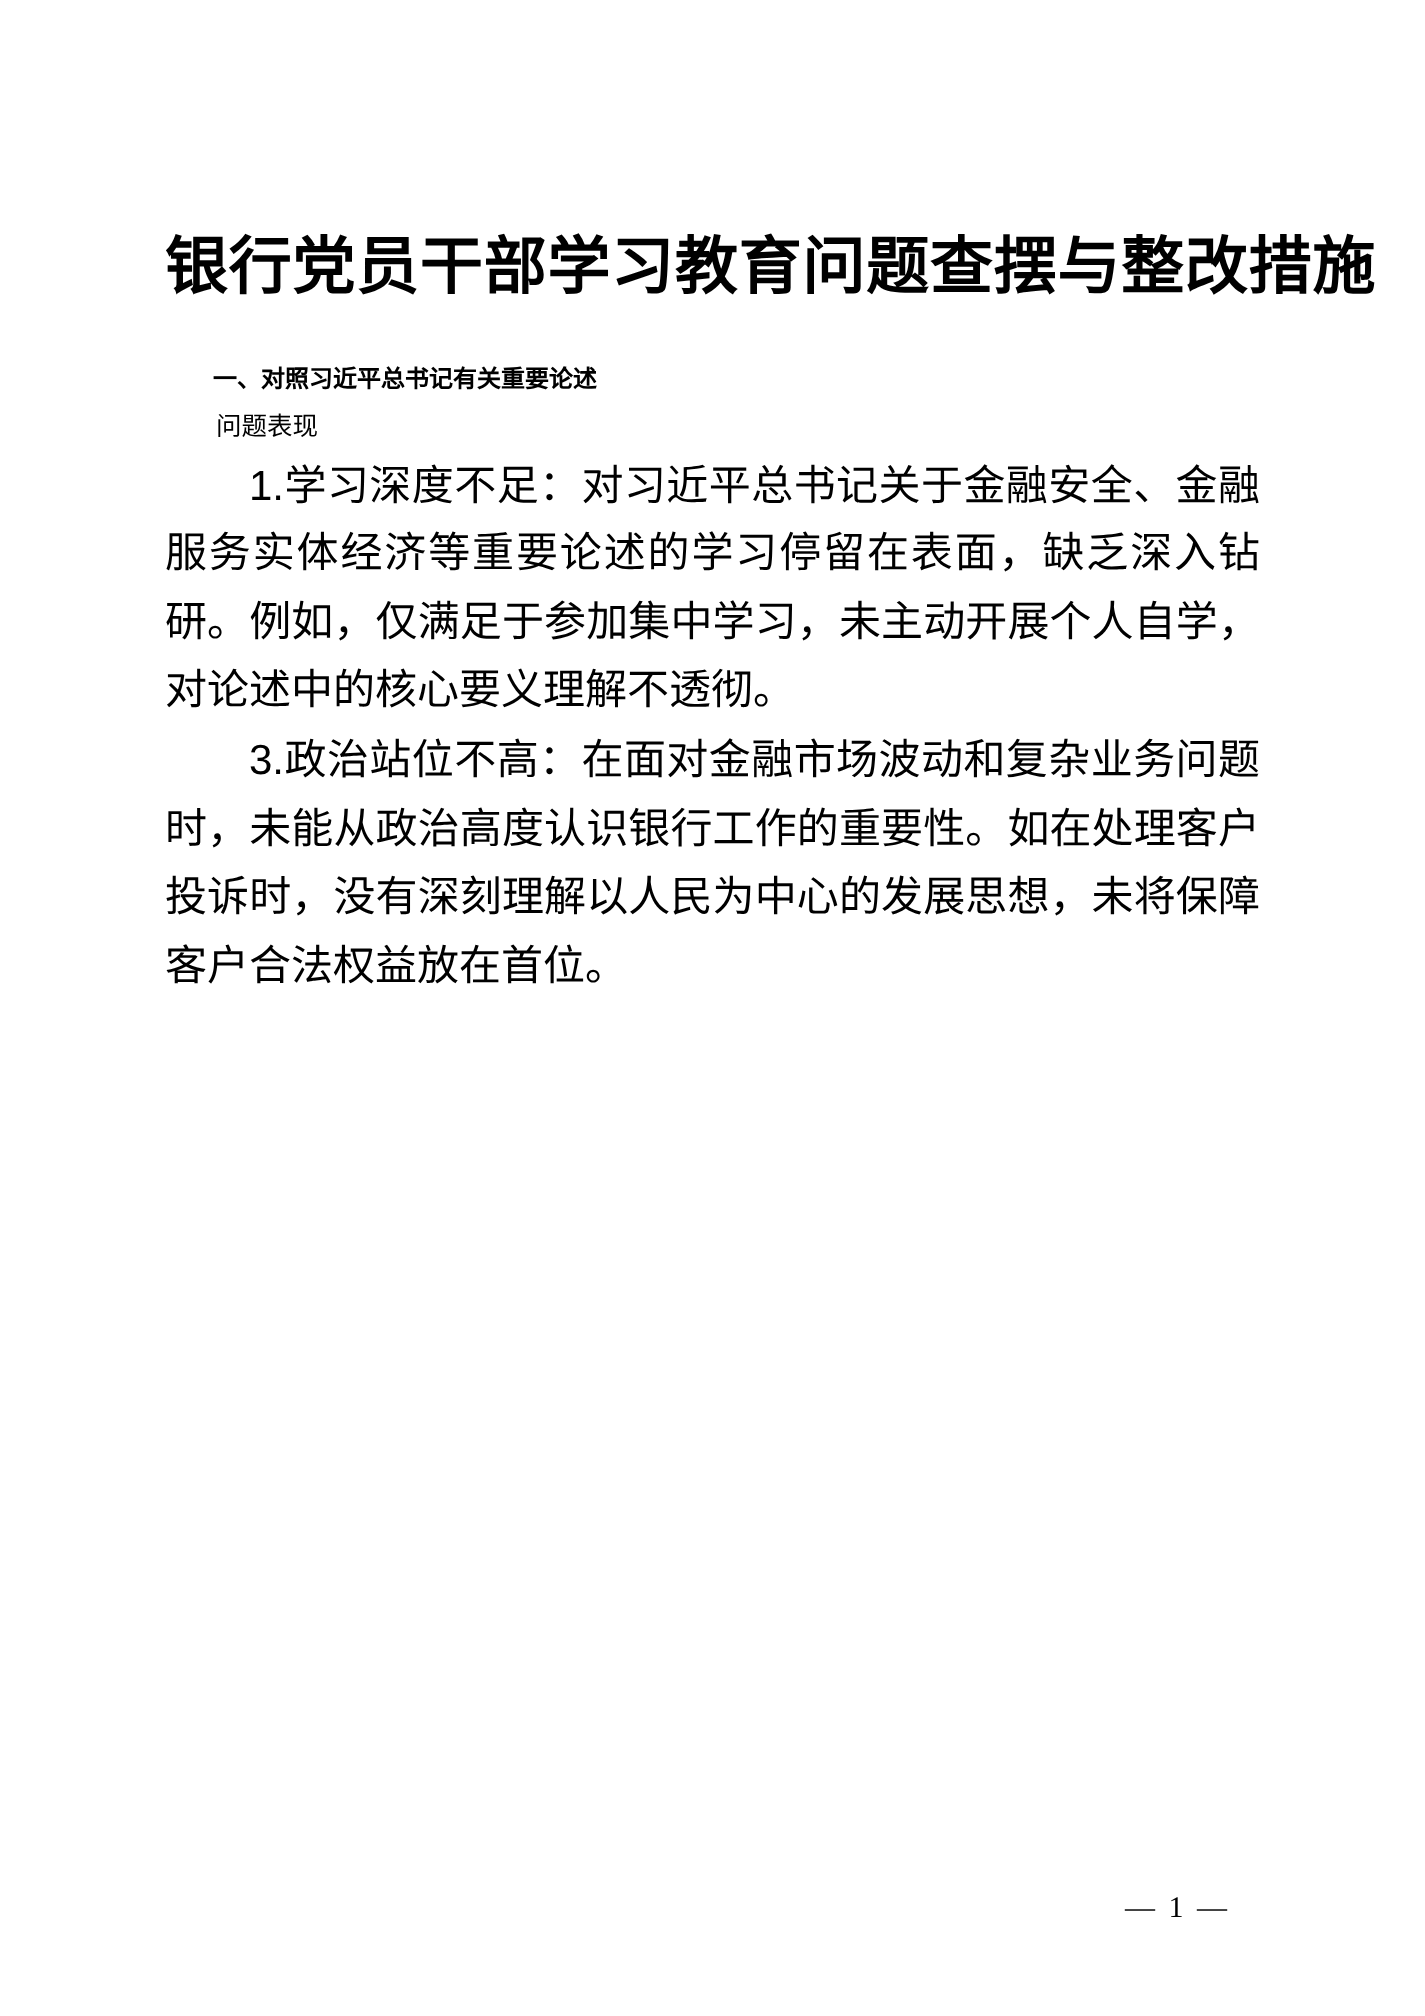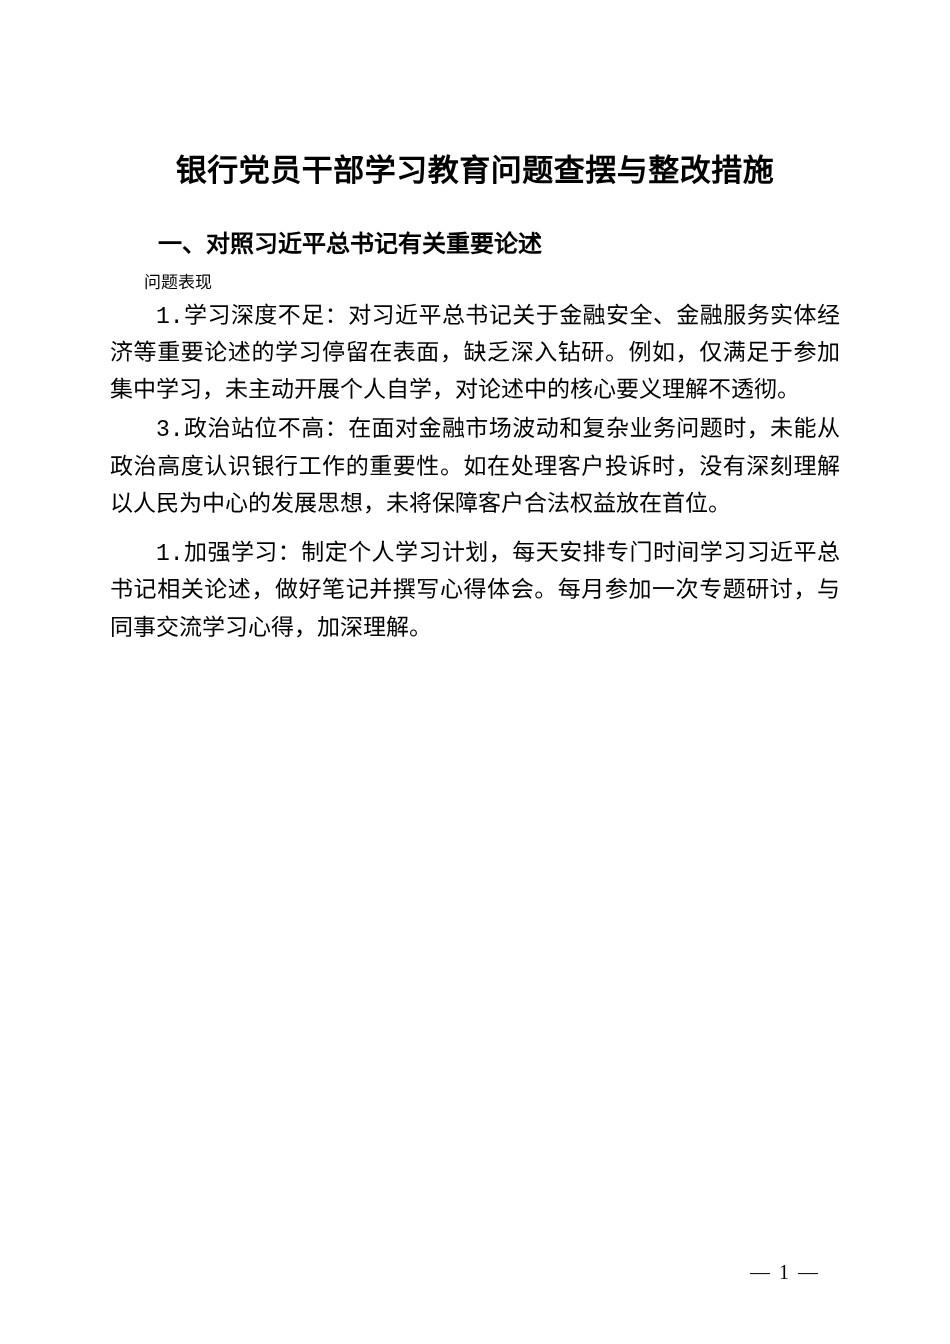--- a/index.html
+++ b/index.html
@@ -21,50 +21,50 @@
     top: 0;
     left: 0;
     width: 950px;
     height: 1344px;
     box-sizing: border-box;
     padding: 150px 110px 60px 110px;
   }
   .doc-title {
     font-family: "DejaVu Sans", "Liberation Sans", sans-serif;
     font-weight: bold;
-    font-size: 31px;
+    font-size: 42px;
     line-height: 1.35;
     text-align: center;
     letter-spacing: 0.5px;
     margin: 0 0 34px 0;
     white-space: nowrap;
   }
   .section-heading {
     font-family: "DejaVu Sans", "Liberation Sans", sans-serif;
     font-weight: bold;
-    font-size: 24px;
+    font-size: 16px;
     line-height: 1.55;
     margin: 0 0 6px 0;
     text-indent: 2em;
   }
   .sub-label {
     font-size: 17px;
     line-height: 1.62;
     margin: 0 0 2px 0;
     text-indent: 2em;
     font-family: "Liberation Serif", "DejaVu Serif", serif;
   }
   .para {
-    font-size: 23px;
+    font-size: 28px;
     line-height: 1.62;
     margin: 0 0 2px 0;
     text-indent: 2em;
     text-align: justify;
     text-justify: inter-ideograph;
-    font-family: Liberation Mono, monospace;
+    font-family: Liberation Sans, sans-serif;
   }
   .spacer {
     height: 10px;
   }
   .page-footer {
     position: absolute;
     left: 0;
     right: 0;
     bottom: 60px;
     text-align: right;
@@ -86,19 +86,18 @@
     <div class="section-heading">一、对照习近平总书记有关重要论述</div>
 
     <div class="sub-label">问题表现</div>
 
     <p class="para">1.学习深度不足：对习近平总书记关于金融安全、金融服务实体经济等重要论述的学习停留在表面，缺乏深入钻研。例如，仅满足于参加集中学习，未主动开展个人自学，对论述中的核心要义理解不透彻。</p>
     <p class="para">3.政治站位不高：在面对金融市场波动和复杂业务问题时，未能从政治高度认识银行工作的重要性。如在处理客户投诉时，没有深刻理解以人民为中心的发展思想，未将保障客户合法权益放在首位。</p>
 
     <div class="spacer"></div>
 
 
-    <p class="para">1.加强学习：制定个人学习计划，每天安排专门时间学习习近平总书记相关论述，做好笔记并撰写心得体会。每月参加一次专题研讨，与同事交流学习心得，加深理解。</p>
 
   </div>
 
   <div class="page-footer">— 1 —</div>
 
 </div>
 
 </body></html>

